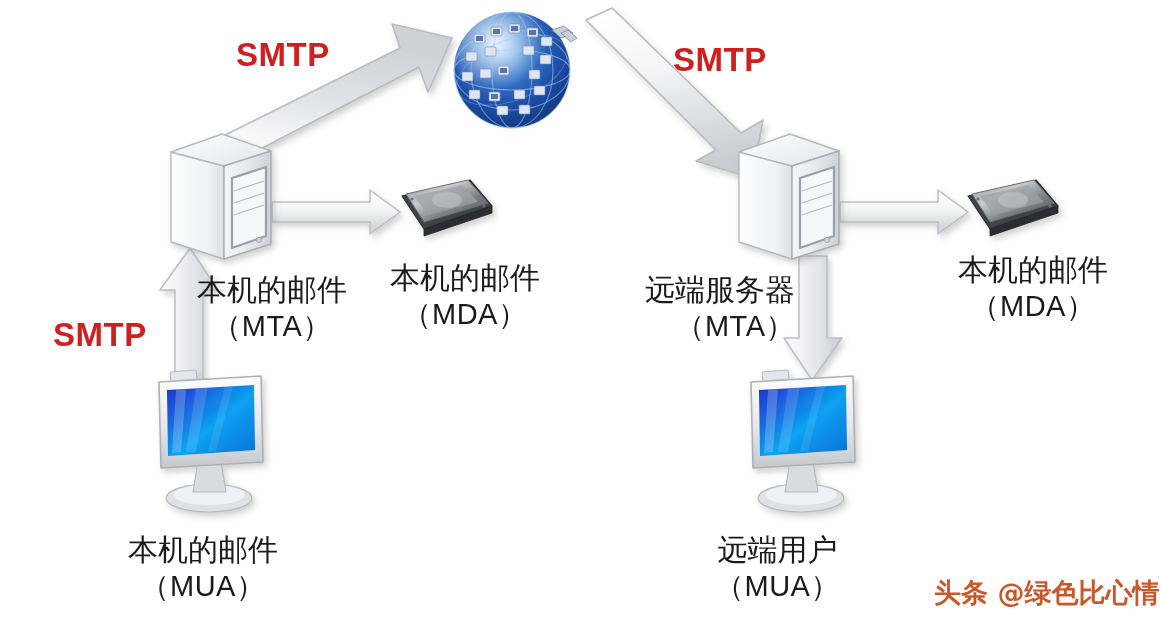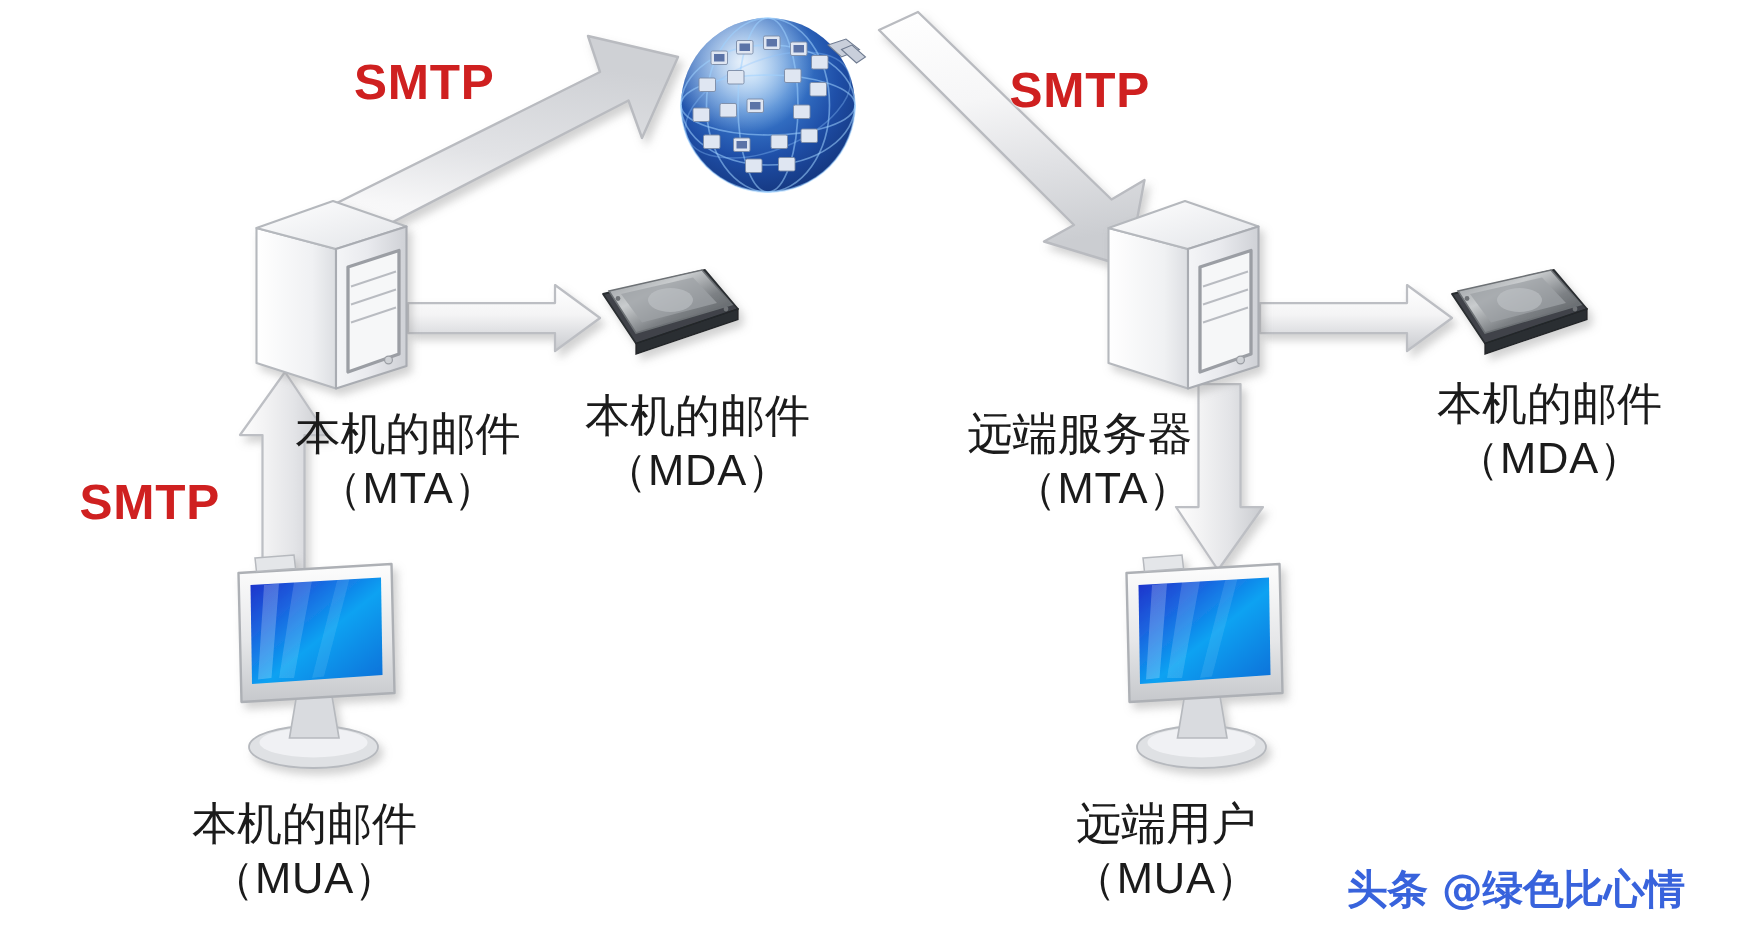--- a/index.html
+++ b/index.html
@@ -38,27 +38,28 @@
     font-weight: 400;
   }
   .cn-label .latin {
     font-family: "Liberation Sans", "DejaVu Sans", sans-serif;
     font-size: 29px;
     letter-spacing: 0.5px;
   }
 
   
   .watermark {
-    color: #1d4ed8;
+    color: #c2410c;
     font-family: "DejaVu Sans", "Liberation Sans", sans-serif;
     font-size: 27px;
     font-weight: 700;
     white-space: nowrap;
     opacity: 0.88;
     text-shadow: 1px 1px 0 rgba(255,255,255,0.95);
+    margin-left: 36px;
   }
 </style>
 </head>
 <body>
 
 <div id="canvas">
 
   <svg class="abs" style="left:0; top:0;" width="1161" height="625" viewBox="0 0 1161 625">
     <defs>
       <linearGradient id="gSilverUpR" x1="0" y1="1" x2="0.25" y2="0">

